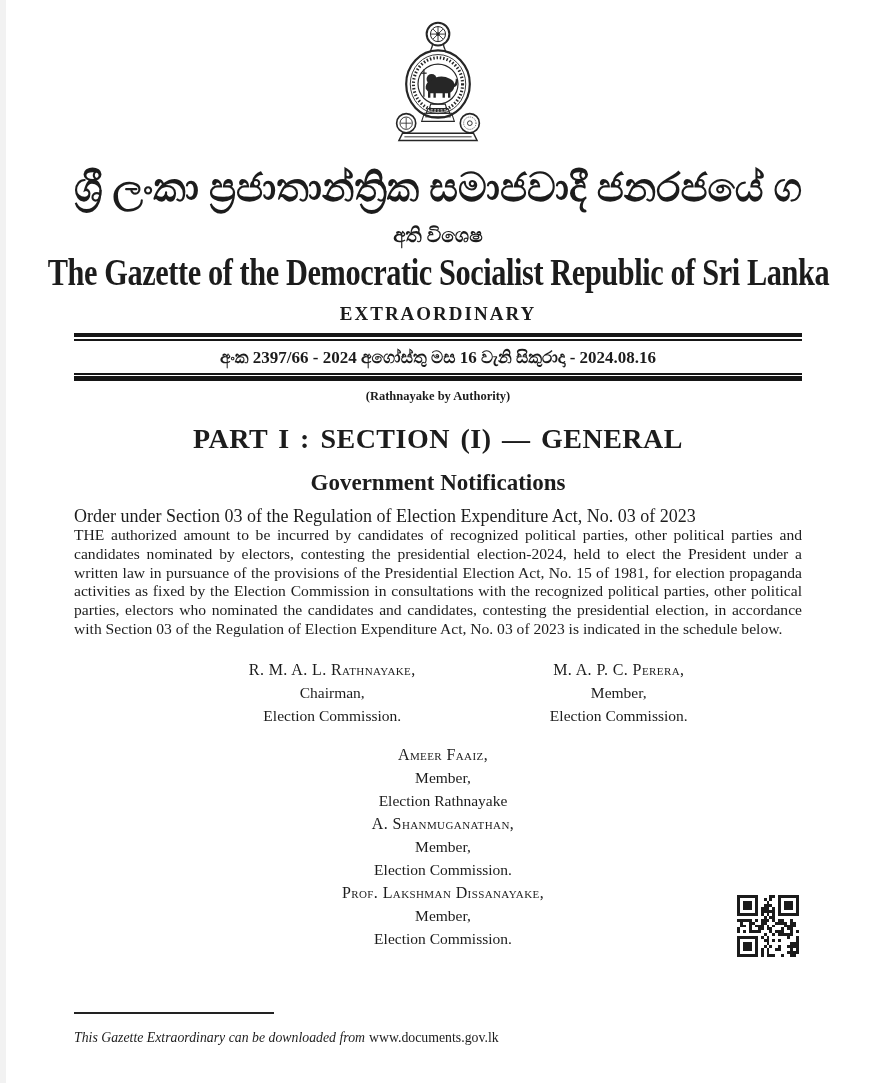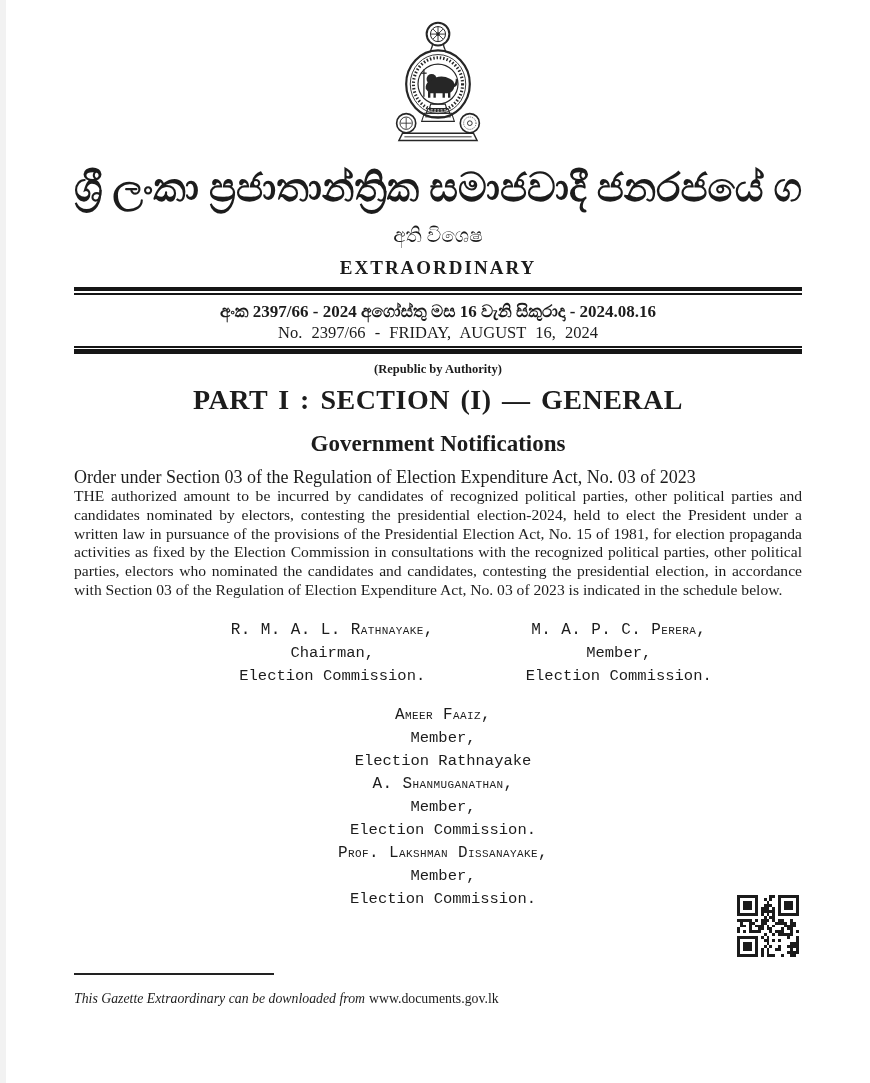--- a/index.html
+++ b/index.html
@@ -20,53 +20,53 @@
   .emblem-wrap { margin-top: 20px; display: flex; justify-content: center; height: 130px; }
   .emblem-wrap svg { display: block; }
 
   .title-si {
     margin-top: 8px; text-align: center;
     font-size: 40px; line-height: 60px; font-weight: 700;
     white-space: nowrap; overflow: hidden;
   }
   .subtitle-si {
     margin-top: 4px; text-align: center;
-    font-size: 20px; line-height: 26px; font-weight: 400;
+    font-size: 20px; line-height: 26px; font-weight: 700;
   }
   .title-en-row { margin-top: 2px; height: 44px; display: flex; justify-content: center; align-items: center; }
   .title-en {
     font-weight: 700; font-size: 37px; white-space: nowrap;
     transform: scaleX(0.82); transform-origin: 50% 50%;
     letter-spacing: -0.5px;
   }
   .edition {
     margin-top: 8px; text-align: center;
     font-weight: 700; font-size: 19px; line-height: 24px; letter-spacing: 2px;
   }
 
   .rule-top { margin-top: 7px; border-top: 4px solid #161616; border-bottom: 2px solid #161616; height: 8px; }
   .issue-si { margin-top: 5px; text-align: center; font-weight: 700; font-size: 17px; line-height: 23px; }
   .issue-en { text-align: center; font-size: 16.5px; line-height: 19px; word-spacing: 5px; }
   .rule-bottom { margin-top: 4px; border-top: 2px solid #161616; border-bottom: 5px solid #161616; height: 8px; }
 
   .published { margin-top: 7px; text-align: center; font-weight: 700; font-size: 12.5px; line-height: 16px; }
 
   .part-heading {
-    margin-top: 6px; text-align: center;
+    margin-top: 18px; text-align: center;
     font-weight: 700; font-size: 28px; line-height: 34px; letter-spacing: 0.5px; word-spacing: 3px;
   }
   .gov-heading { margin-top: 13px; text-align: center; font-weight: 700; font-size: 23px; line-height: 28px; }
   .order-heading { margin-top: 9px; text-align: left; font-weight: 400; font-size: 18px; line-height: 20px; }
 
   .bodytext {
     font-size: 15.6px; line-height: 18.8px;
     text-align: justify;
   }
 
-  .sigrow { display: flex; font-family: Liberation Mono, monospace; }
+  .sigrow { display: flex; }
   .sigrow-2 { margin-top: 19px; padding: 0 40px 0 115px; }
   .sigrow-3 { margin-top: 16px; padding: 0 0 0 10px; flex-direction: column; }
   .sig { flex: 1; text-align: center; font-size: 15.5px; line-height: 23px; }
   .sig-name { font-variant: small-caps; letter-spacing: 0.4px; font-size: 16px; }
 
   .datebox { margin-top: 17px; font-size: 17px; line-height: 24px; }
   .datebox sup { font-size: 10px; vertical-align: super; line-height: 0; }
 
   .qr {
     position: absolute; left: 731px; top: 895px;
@@ -137,28 +137,30 @@
         <circle cx="90" cy="113" r="2.6" stroke-width="1"></circle>
 
         <path d="M16 124 h78 l4 8 h-86 z" stroke-width="1.6"></path>
         <line x1="18" y1="128" x2="92" y2="128" stroke-width="1"></line>
       </svg>
     </div>
 
     <div class="title-si">ශ්‍රී ලංකා ප්‍රජාතාන්ත්‍රික සමාජවාදී ජනරජයේ ගැසට් පත්‍රය</div>
     <div class="subtitle-si">අති විශෙෂ</div>
 
+    <div class="title-en-row">
+      <div class="title-en">The Gazette of the Democratic Socialist Republic of Sri Lanka</div>
+    </div>
     <div class="edition">EXTRAORDINARY</div>
 
     <div class="rule-top"></div>
     <div class="issue-si">අංක 2397/66 - 2024 අගෝස්තු මස 16 වැනි සිකුරාදා - 2024.08.16</div>
-    <div class="issue-en">No. 2397/66 - FRIDAY, AUGUST 16, 2024</div>
     <div class="rule-bottom"></div>
 
-    <div class="published">(Republic by Authority)</div>
+    <div class="published">(Rathnayake by Authority)</div>
 
     <div class="part-heading">PART I : SECTION (I) — GENERAL</div>
     <div class="gov-heading">Government Notifications</div>
     <div class="order-heading">Order under Section 03 of the Regulation of Election Expenditure Act, No. 03 of 2023</div>
 
     <p class="bodytext">THE authorized amount to be incurred by candidates of recognized political parties, other political parties and  candidates nominated by electors, contesting the  presidential  election-2024,  held  to  elect  the President under a written law in pursuance of the provisions of the Presidential Election Act, No. 15 of 1981, for election propaganda activities as fixed by the Election Commission in consultations with the recognized political parties, other political parties, electors who nominated the candidates and candidates, contesting the presidential election, in accordance with Section 03 of the Regulation of Election Expenditure Act, No. 03 of 2023 is indicated in the schedule below.</p>
 
     <div class="sigrow sigrow-2">
       <div class="sig">
         <div class="sig-name">R. M. A. L. Rathnayake,</div>

